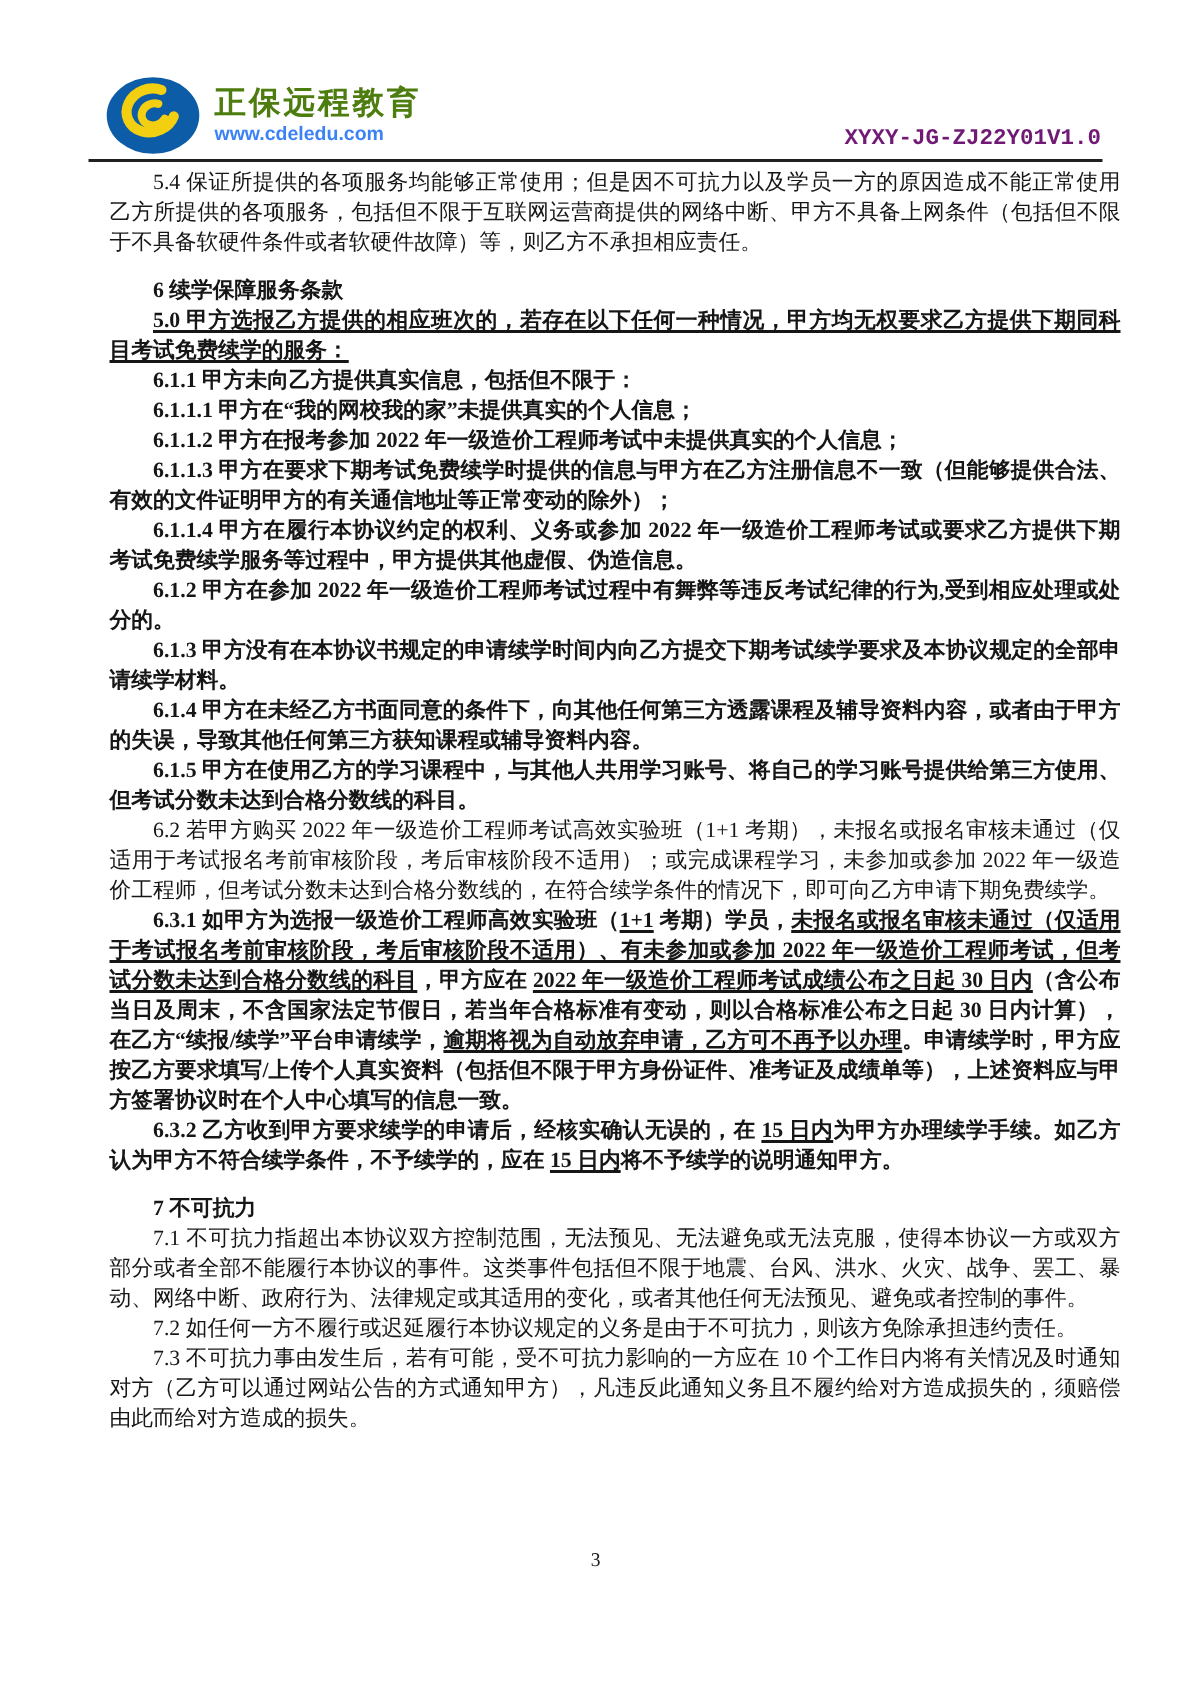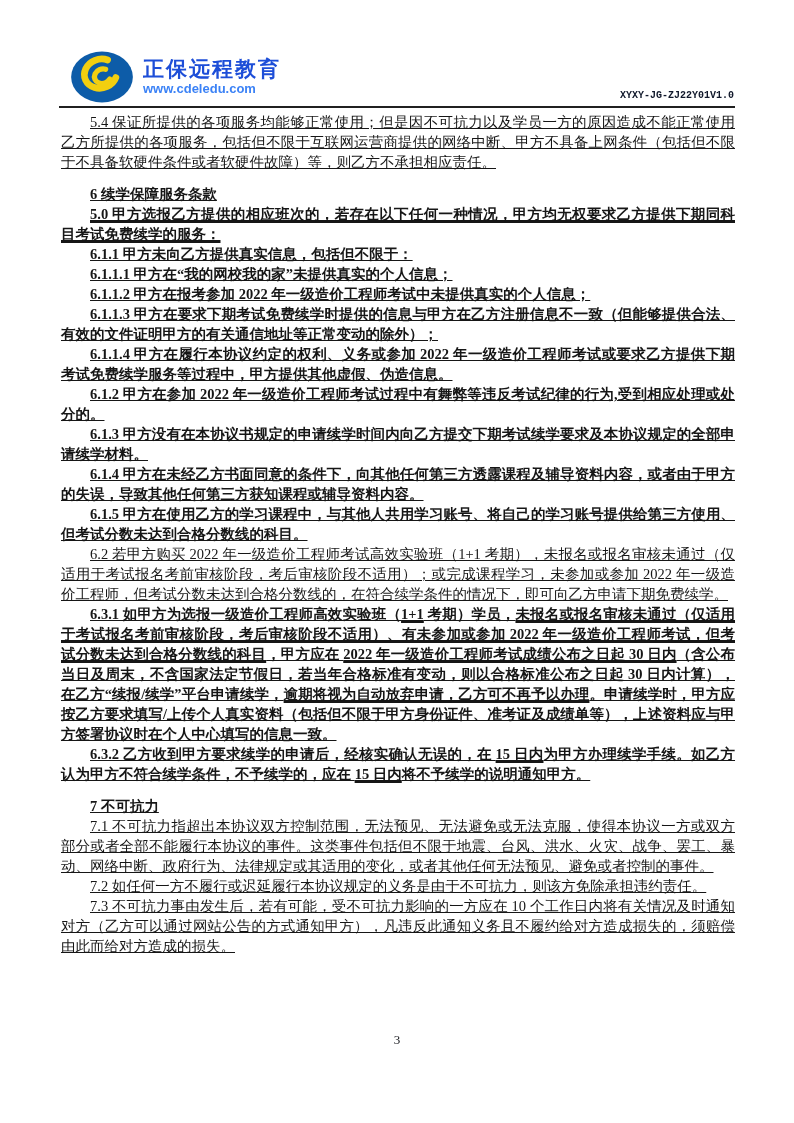--- a/index.html
+++ b/index.html
@@ -25,53 +25,52 @@
     align-items: flex-end;
   }
   .brand { display: flex; align-items: center; }
   .brand svg { display: block; }
   .brand-text { margin-left: 9px; }
   .brand-name {
     font-family: "Liberation Sans", sans-serif;
     font-weight: 700;
     font-size: 21px;
     letter-spacing: 2px;
-    color: #1d4ed8;
+    color: #4d7c0f;
     line-height: 24px;
   }
   .brand-url {
     font-family: "Liberation Sans", sans-serif;
     font-weight: 700;
     font-size: 13px;
     color: #3b82f6;
     line-height: 16px;
   }
   .doc-code {
     font-family: "Liberation Mono", monospace;
     font-weight: 700;
-    font-size: 10px;
-    color: #0f172a;
+    font-size: 15px;
+    color: #701a75;
     padding-bottom: 3px;
     letter-spacing: 0px;
   }
   .header-rule {
     position: absolute;
     top: 106px;
     left: 59px;
     width: 676px;
     border-top: 2px solid #202020;
   }
 
   
   .doc-body {
     position: absolute;
     top: 112px;
-    left: 61px;
+    left: 73px;
     width: 674px;
-    text-decoration: underline;
   }
   .para {
     margin: 0;
     font-size: 14.5px;
     line-height: 20px;
     text-align: justify;
     text-indent: 2em;
     word-break: break-all;
   }
   .para.normal { font-weight: 400; }

